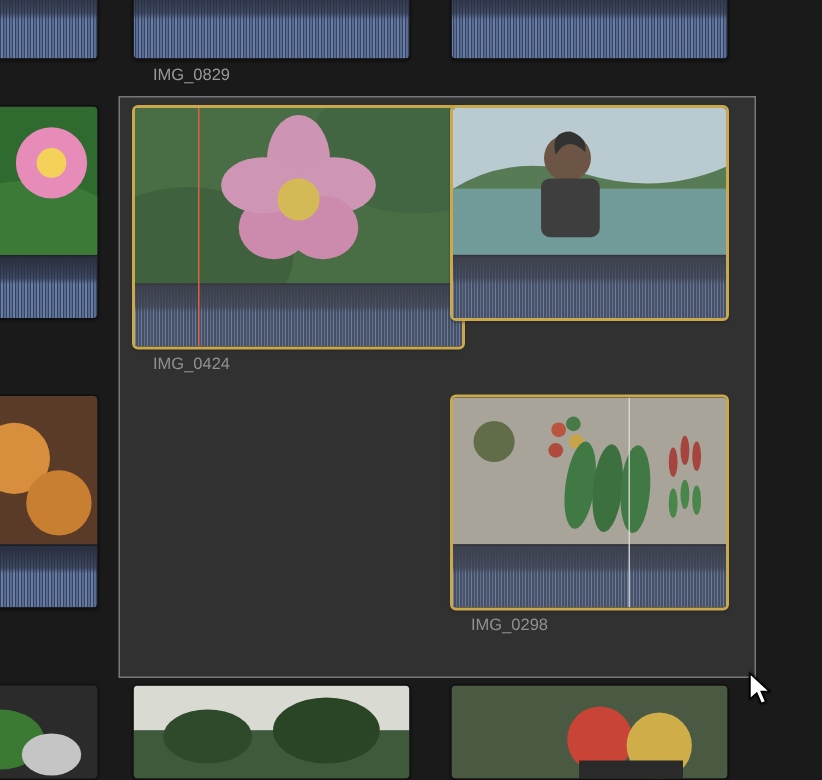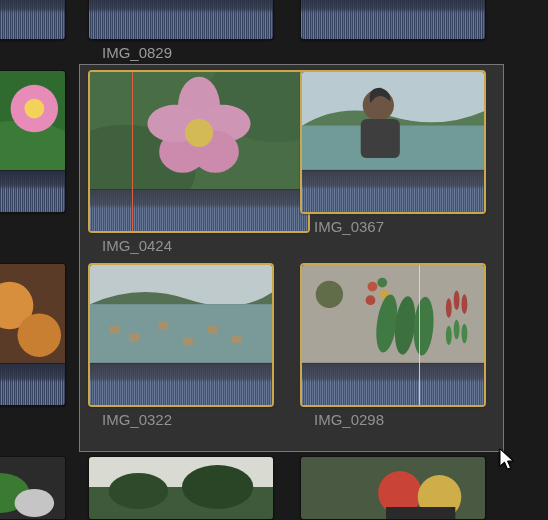--- a/index.html
+++ b/index.html
@@ -59,21 +59,21 @@
         rgba(110,135,180,0.7) 2px 3px,
         rgba(70,90,130,0.5) 3px 4px
       );
     -webkit-mask: linear-gradient(to top, rgba(0,0,0,1) 0%, rgba(0,0,0,1) 55%, rgba(0,0,0,0.35) 65%, rgba(0,0,0,0) 100%);
             mask: linear-gradient(to top, rgba(0,0,0,1) 0%, rgba(0,0,0,1) 55%, rgba(0,0,0,0.35) 65%, rgba(0,0,0,0) 100%);
   }
   .tall-wave .waveform { height: 48px; }
   .tall-wave .thumb-img { height: 0; }
   .label {
     color: #9a9a9a;
-    font-size: 15px;
+    font-size: 11px;
     margin: 4px 0 0 14px;
     font-weight: 400;
   }
   .playhead {
     position: absolute;
     top: 0; bottom: 0;
     width: 1px;
     background: #ff5a2c;
     z-index: 3;
   }
@@ -170,58 +170,37 @@
       <svg class="thumb-img svg-fill" viewBox="0 0 186 100" preserveAspectRatio="none">
         <rect width="186" height="55" fill="#cfe6ef"></rect>
         <rect y="55" width="186" height="45" fill="#6ea7a3"></rect>
         <path d="M0 55 Q40 30 90 45 T186 40 V55 Z" fill="#4d7d4a"></path>
         <circle cx="78" cy="34" r="16" fill="#6a4a34"></circle>
         <rect x="60" y="48" width="40" height="40" rx="6" fill="#2b2b2b"></rect>
         <path d="M70 32 Q78 18 90 30 Q92 20 80 16 Q66 16 70 32" fill="#1b1b1b"></path>
       </svg>
       <div class="waveform"></div>
     </div>
-    <div class="label">IMG_0367</div>
   </div>
 
   <div class="clip" style="left:-120px; top:263px; width:186px;">
     <div class="thumb-wrap">
 
       <svg class="thumb-img svg-fill" viewBox="0 0 186 100" preserveAspectRatio="none">
         <rect width="186" height="100" fill="#5a3b28"></rect>
         <circle cx="40" cy="40" r="22" fill="#d99a4a"></circle>
         <circle cx="80" cy="58" r="24" fill="#e4a755"></circle>
         <circle cx="130" cy="42" r="24" fill="#d78f3e"></circle>
         <circle cx="160" cy="72" r="22" fill="#c97f32"></circle>
         <circle cx="55" cy="78" r="20" fill="#cf8a3b"></circle>
       </svg>
       <div class="waveform"></div>
     </div>
   </div>
 
-  <div class="clip" style="left:88px; top:263px; width:186px;">
-    <div class="thumb-wrap sel">
-
-      <svg class="thumb-img svg-fill" viewBox="0 0 186 100" preserveAspectRatio="none">
-        <rect width="186" height="40" fill="#d7e6e8"></rect>
-        <path d="M0 40 Q50 18 100 35 T186 28 V40 Z" fill="#4a6f4a"></path>
-        <rect y="40" width="186" height="60" fill="#7aa6a4"></rect>
-        <g fill="#b69a6a">
-          <rect x="20" y="62" width="10" height="8"></rect>
-          <rect x="40" y="70" width="10" height="8"></rect>
-          <rect x="70" y="58" width="10" height="8"></rect>
-          <rect x="95" y="74" width="10" height="8"></rect>
-          <rect x="120" y="62" width="10" height="8"></rect>
-          <rect x="145" y="72" width="10" height="8"></rect>
-        </g>
-      </svg>
-      <div class="waveform"></div>
-    </div>
-    <div class="label">IMG_0322</div>
-  </div>
 
   <div class="clip" style="left:300px; top:263px; width:186px;">
     <div class="thumb-wrap sel">
 
       <svg class="thumb-img svg-fill" viewBox="0 0 186 100" preserveAspectRatio="none">
         <rect width="186" height="100" fill="#b9b3a4"></rect>
         <circle cx="28" cy="30" r="14" fill="#5a6a3a"></circle>
         <g>
           <circle cx="72" cy="22" r="5" fill="#d24a2f"></circle>
           <circle cx="84" cy="30" r="5" fill="#e2b23a"></circle>

